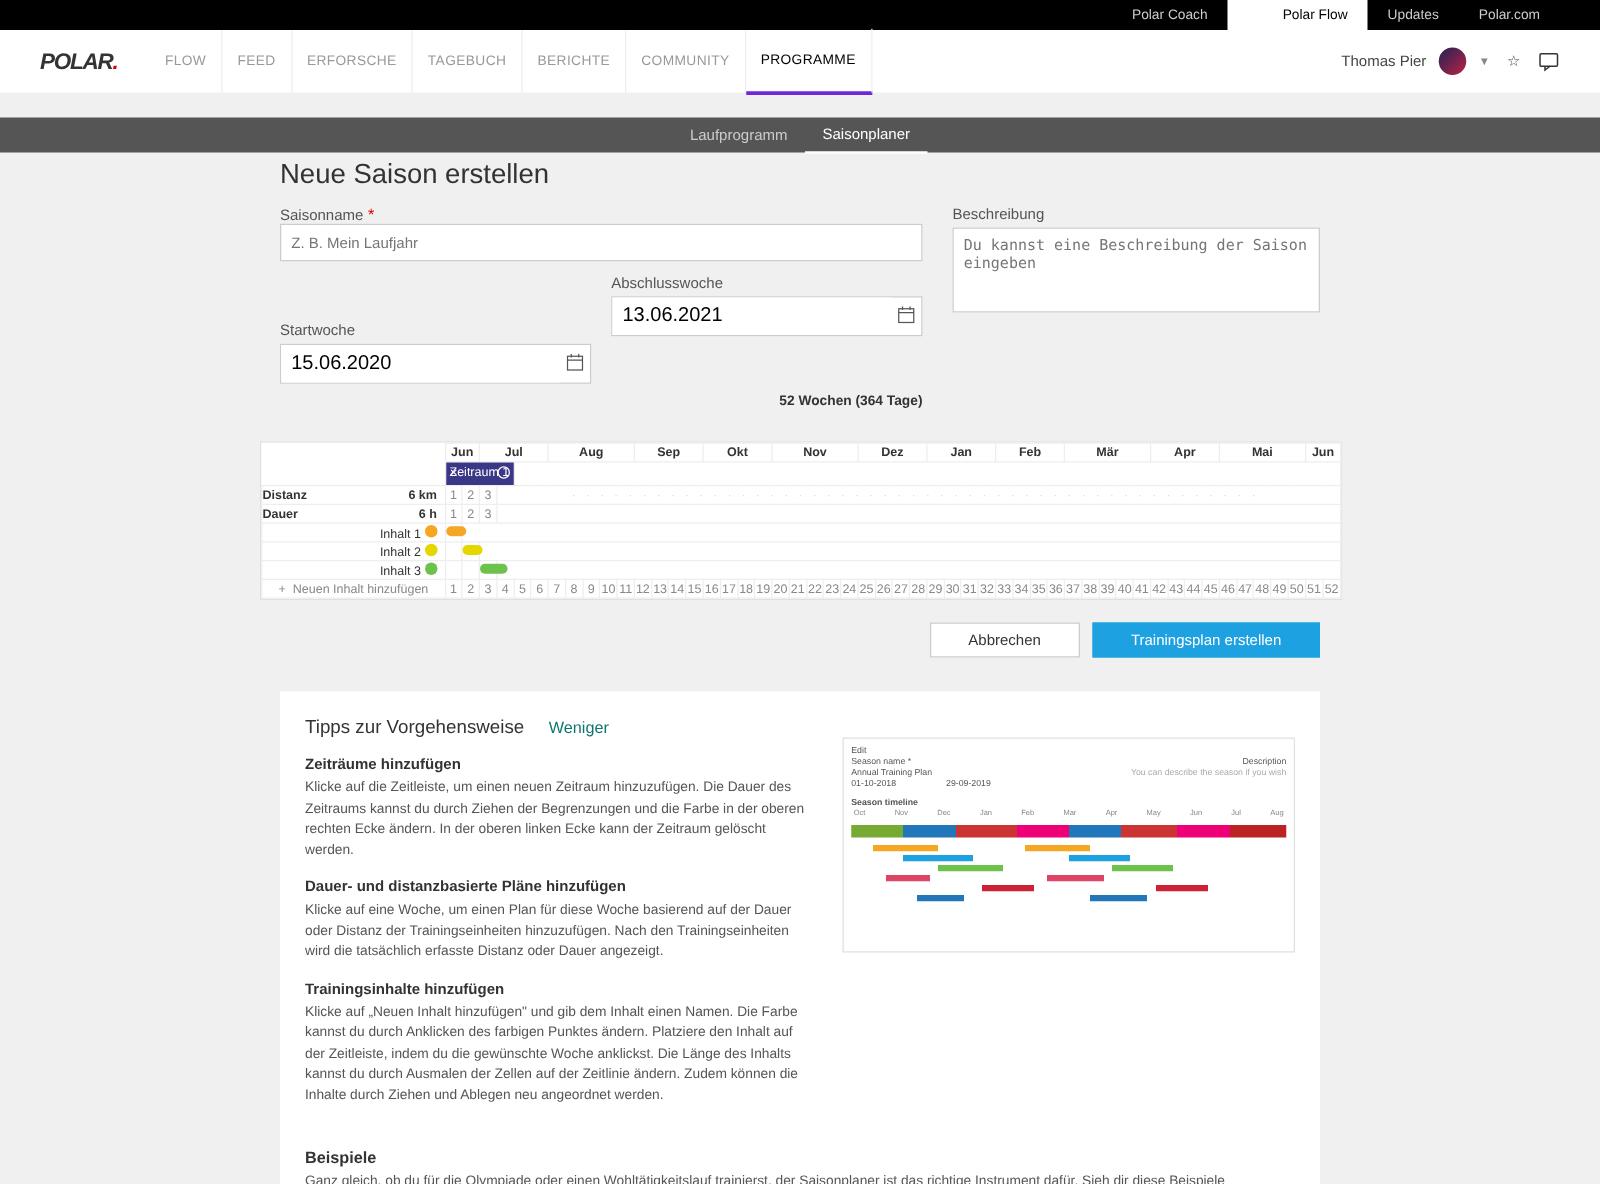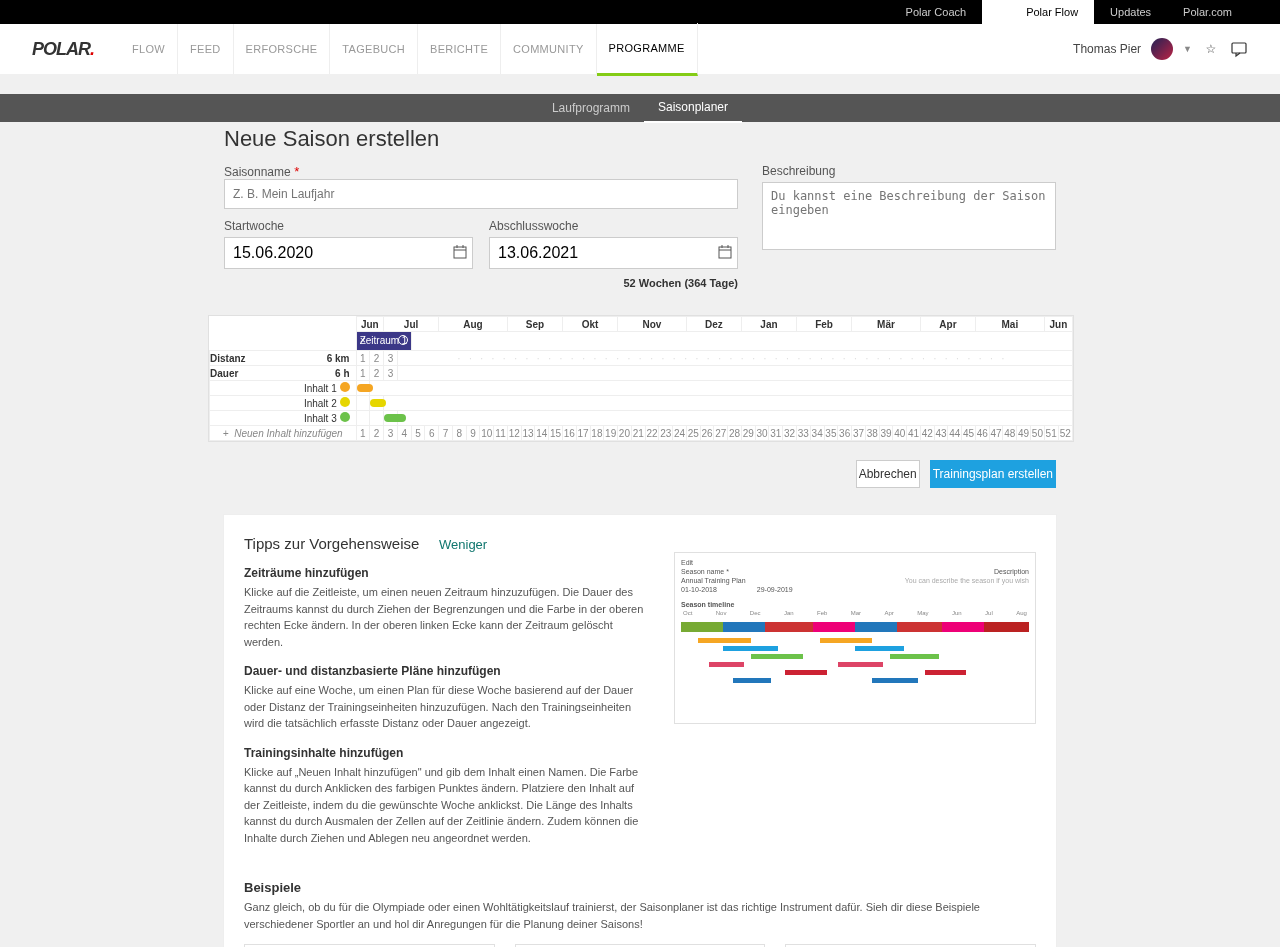--- a/index.html
+++ b/index.html
@@ -5,21 +5,21 @@
 html,body{margin:0;padding:0;background:#f0f0f0;font-family:Arial,Helvetica,sans-serif;font-size:13px;color:#333;}
 body{width:1280px;}
 .topbar{background:#000;color:#fff;height:24px;display:flex;justify-content:flex-end;align-items:center;padding-right:32px;}
 .topbar a{color:#ccc;font-size:11px;text-decoration:none;padding:0 16px;height:24px;line-height:24px;display:inline-block;}
 .topbar a.active{background:#fff;color:#000;padding-left:44px;}
 .header{background:#fff;height:50px;display:flex;align-items:center;padding:0 32px;}
 .logo{font-family:Arial Black, Arial;font-size:18px;font-weight:900;font-style:italic;letter-spacing:-1px;margin-right:10px;}
 .logo .dot{color:#d00;}
 .header .mainnav{display:flex;align-items:center;gap:0;margin-left:10px;}
 .mainnav a{font-size:11px;color:#999;text-decoration:none;padding:0 12px;height:50px;line-height:50px;border-right:1px solid #eee;letter-spacing:0.3px;}
-.mainnav a.active{color:#000;border-bottom:3px solid #84cc16;}
+.mainnav a.active{color:#000;border-bottom:3px solid #6d28d9;}
 .header .userarea{margin-left:auto;display:flex;align-items:center;gap:10px;font-size:12px;color:#444;}
 .avatar{width:22px;height:22px;border-radius:50%;background:linear-gradient(135deg,#225,#b24);display:inline-block;}
 .iconbtn{width:18px;height:18px;display:inline-flex;align-items:center;justify-content:center;}
 .subnav{background:#555;height:28px;display:flex;justify-content:center;align-items:center;margin-top:20px;}
 .subnav a{color:#ccc;font-size:12px;padding:0 14px;height:28px;line-height:28px;text-decoration:none;}
 .subnav a.active{color:#fff;border-bottom:2px solid #fff;}
 .page{width:832px;margin:0 auto;}
 h1{font-size:22px;font-weight:400;color:#333;margin:4px 0 12px;}
 .formrow{display:flex;gap:24px;}
 .formcol{flex:1;display:flex;flex-direction:column;}
@@ -37,23 +37,23 @@
 .planner td,.planner th{border:1px solid #eee;padding:0;height:14px;text-align:center;font-size:10px;color:#888;}
 .planner .lcol{width:140px;text-align:right;padding-right:6px;color:#333;background:#fff;font-weight:bold;}
 .planner .lcol.sub{font-weight:normal;margin-left:44px;}
 .planner .mon{font-weight:bold;color:#333;}
 .zeitraum{background:#3b3787;color:#fff;font-size:10px;text-align:center;height:18px;line-height:18px;position:relative;}
 .dotcell{position:relative;}
 .dot{display:inline-block;width:10px;height:10px;border-radius:50%;}
 .dot.o{background:#f5a623;} .dot.y{background:#e6d600;} .dot.g{background:#6cc24a;}
 .pill{display:inline-block;height:8px;border-radius:4px;}
 .pill.o{background:#f5a623;width:16px;} .pill.y{background:#e6d600;width:16px;} .pill.g{background:#6cc24a;width:22px;}
-.addrow{color:#888;font-size:11px;text-align:right;padding-right:6px;font-style:italic;}
+.addrow{color:#888;font-size:11px;text-align:right;padding-right:6px;}
 .actions{width:832px;margin:18px auto 0;display:flex;justify-content:flex-end;gap:10px;}
-.btn{border:1px solid #ccc;background:#fff;color:#333;font-size:12px;padding:6px 2px;cursor:pointer;}
+.btn{border:1px solid #ccc;background:#fff;color:#333;font-size:12px;padding:6px 30px;cursor:pointer;}
 .btn.primary{background:#1ea1e0;border-color:#1ea1e0;color:#fff;}
 .tipsbox{width:792px;margin:26px auto 0;background:#fff;padding:20px;border:1px solid #eee;}
 .tipsbox h2{font-size:15px;font-weight:400;display:inline;color:#333;}
 .tipsbox .less{color:#0f766e;font-size:13px;margin-left:16px;}
 .tipsbox h3{font-size:12px;font-weight:bold;margin:14px 0 4px;color:#333;}
 .tipsbox p{font-size:11px;color:#555;line-height:1.5;margin:0 0 10px;}
 .tipsflex{display:flex;gap:24px;}
 .tipstext{flex:1;}
 .tipsimg{width:360px;height:170px;border:1px solid #e0e0e0;background:#fff;}
 .examples{display:flex;gap:20px;margin-top:12px;}
@@ -108,21 +108,21 @@
 <div class="page">
   <h1>Neue Saison erstellen</h1>
   <div class="formrow">
     <div class="formcol" style="flex:1;">
       <div>
         <span class="formlabel">Saisonname</span>
         <span class="req"> *</span>
       </div>
       <input class="text" placeholder="Z. B. Mein Laufjahr" style="">
       <div style="display:flex;gap:16px;margin-top:10px;">
-        <div style="flex:1;">
+        <div style="flex:1;margin-top:38px;">
           <div class="formlabel">Startwoche</div>
           <div class="dateinput">
             <input value="15.06.2020" style="">
             <span class="calicon">
               <svg width="14" height="14" viewBox="0 0 14 14">
                   <rect x="1" y="2" width="12" height="11" fill="none" stroke="#555"></rect>
                   <line x1="1" y1="5" x2="13" y2="5" stroke="#555"></line>
                   <line x1="4" y1="0" x2="4" y2="3" stroke="#555"></line>
                   <line x1="10" y1="0" x2="10" y2="3" stroke="#555"></line>
                 </svg>

